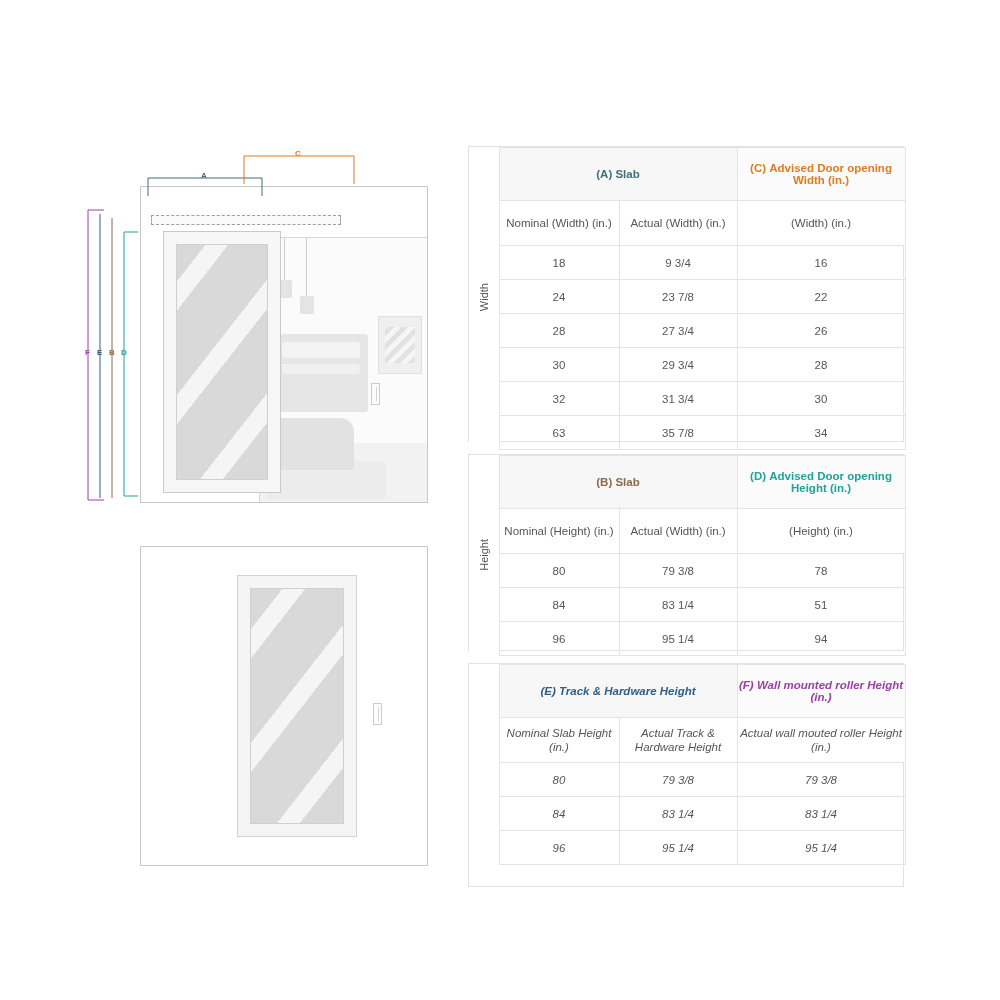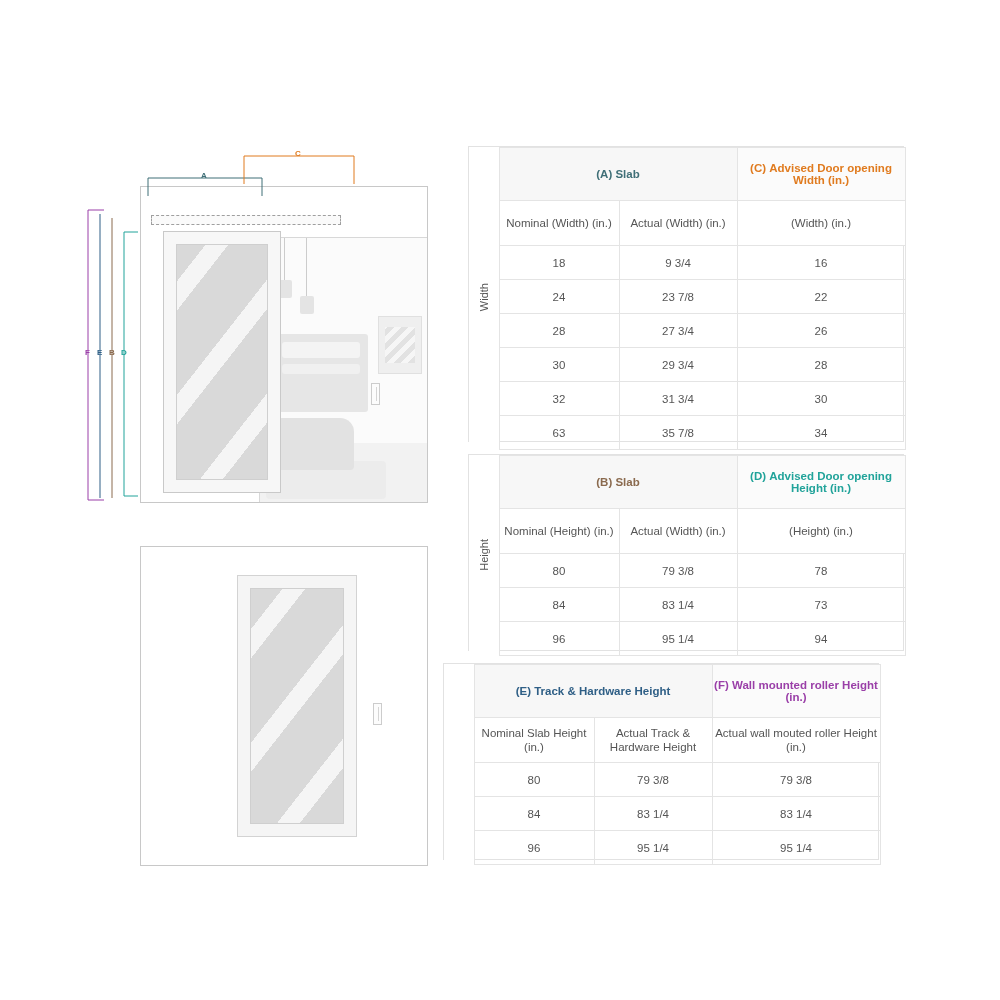--- a/index.html
+++ b/index.html
@@ -401,32 +401,32 @@
       <td class="hdr-sub">(Height) (in.)</td>
     </tr>
     <tr>
       <td class="row-cell">80</td>
       <td class="row-cell">79 3/8</td>
       <td class="row-cell">78</td>
     </tr>
     <tr>
       <td class="row-cell">84</td>
       <td class="row-cell">83 1/4</td>
-      <td class="row-cell">73</td>
+      <td class="row-cell">51</td>
     </tr>
     <tr>
       <td class="row-cell">96</td>
       <td class="row-cell">95 1/4</td>
       <td class="row-cell">94</td>
     </tr>
   </tbody>
     </table>
 </div>
 
-<div class="table-block" style="left:443px; top:663px; width:436px; height:197px;">
+<div class="table-block" style="left:468px; top:663px; width:436px; height:224px;font-style:italic;">
   <table class="spec">
     <colgroup>
       <col style="width:30px">
         <col style="width:120px">
         <col style="width:118px">
         <col style="width:168px">
     </colgroup>
     <tbody>
         <tr>
       <td class="axis-cell" rowspan="5">

